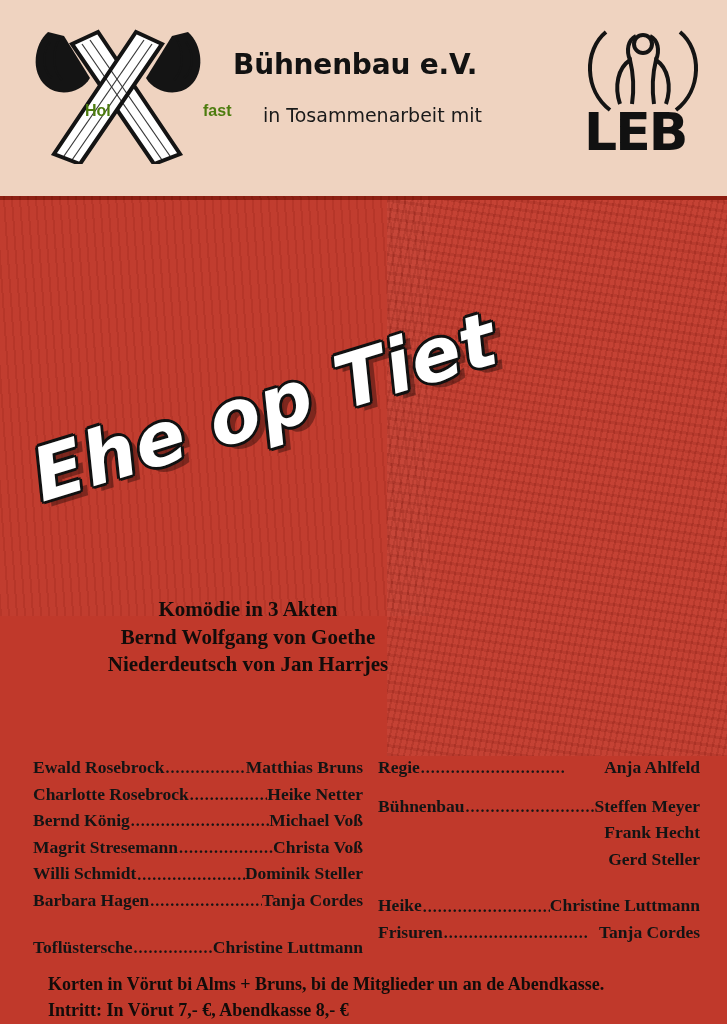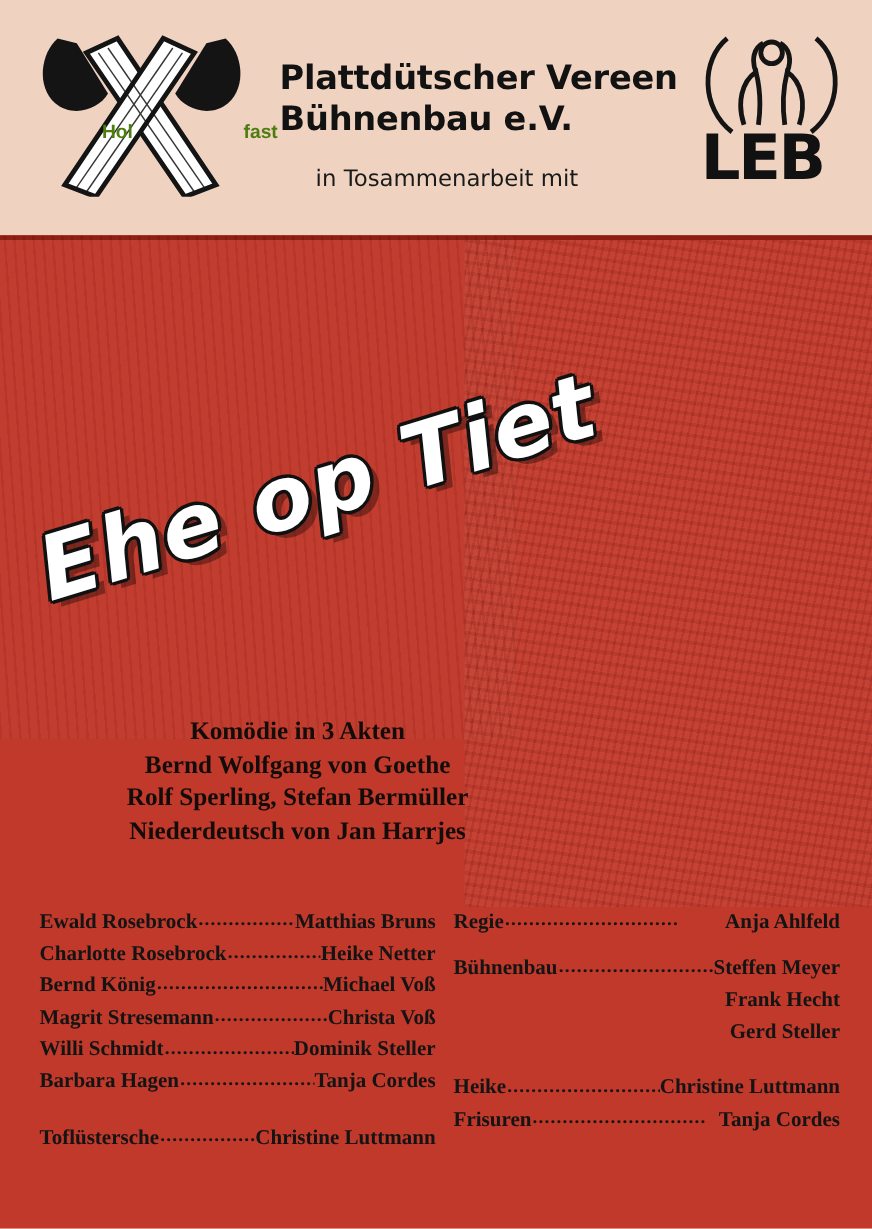--- a/index.html
+++ b/index.html
@@ -180,21 +180,21 @@
     color: #141414;
   }
   .cast-col {
     position: absolute;
     top: 0;
   }
   .cast-col.left { left: 33px; width: 330px; }
   .cast-col.right { left: 378px; width: 322px; }
   .cast-row {
     display: flex;
-    align-items: center;
+    align-items: flex-end;
     line-height: 1.52;
     white-space: nowrap;
   }
   .cast-row .role { flex: 0 0 auto; }
   .cast-row .dots {
     flex: 1 1 auto;
     overflow: hidden;
     letter-spacing: 1px;
     font-size: 16px;
     padding: 0 1px;
@@ -251,21 +251,20 @@
             <line x1="132" y1="30" x2="52" y2="146"></line>
             <line x1="124" y1="26" x2="44" y2="142"></line>
           </g>
         </svg>
         <span class="logo-word hol">Hol</span>
         <span class="logo-word fast">fast</span>
       </div>
 
       <div class="title-block">
         <div class="vereen-name">
-          <div>Plattdütscher Vereen</div>
           <div>Bühnenbau e.V.</div>
         </div>
         <div class="coop-line">in Tosammenarbeit mit</div>
       </div>
 
       <div class="logo-leb">
         <svg width="135" height="100" viewBox="0 0 135 100" aria-hidden="true">
           <g fill="none" stroke="#141414" stroke-width="4">
 
             <path d="M30 12 C8 30 8 70 34 90"></path>
@@ -285,21 +284,20 @@
   </div>
 
   <div class="body-red">
     <div class="topline"></div>
 
     <div class="play-title">Ehe op Tiet</div>
 
     <div class="credits">
       <div>Komödie in 3 Akten</div>
       <div>Bernd Wolfgang von Goethe</div>
-      <div>Rolf Sperling, Stefan Bermüller</div>
       <div>Niederdeutsch von Jan Harrjes</div>
     </div>
 
     <div class="cast">
 
       <div class="cast-col left">
         <div class="cast-row">
           <span class="role">Ewald Rosebrock</span>
           <span class="dots">.............................</span>
           <span class="person">Matthias Bruns</span>
@@ -363,15 +361,19 @@
         </div>
         <div class="cast-row">
           <span class="role">Frisuren</span>
           <span class="dots">.............................</span>
           <span class="person">Tanja Cordes</span>
         </div>
       </div>
 
     </div>
 
+    <div class="ticket-info">
+      <div>Korten in Vörut bi Alms + Bruns, bi de Mitglieder un an de Abendkasse.</div>
+      <div>Intritt: In Vörut 7,- €, Abendkasse 8,- €</div>
+    </div>
 
   </div>
 </div>
 
 </body></html>

